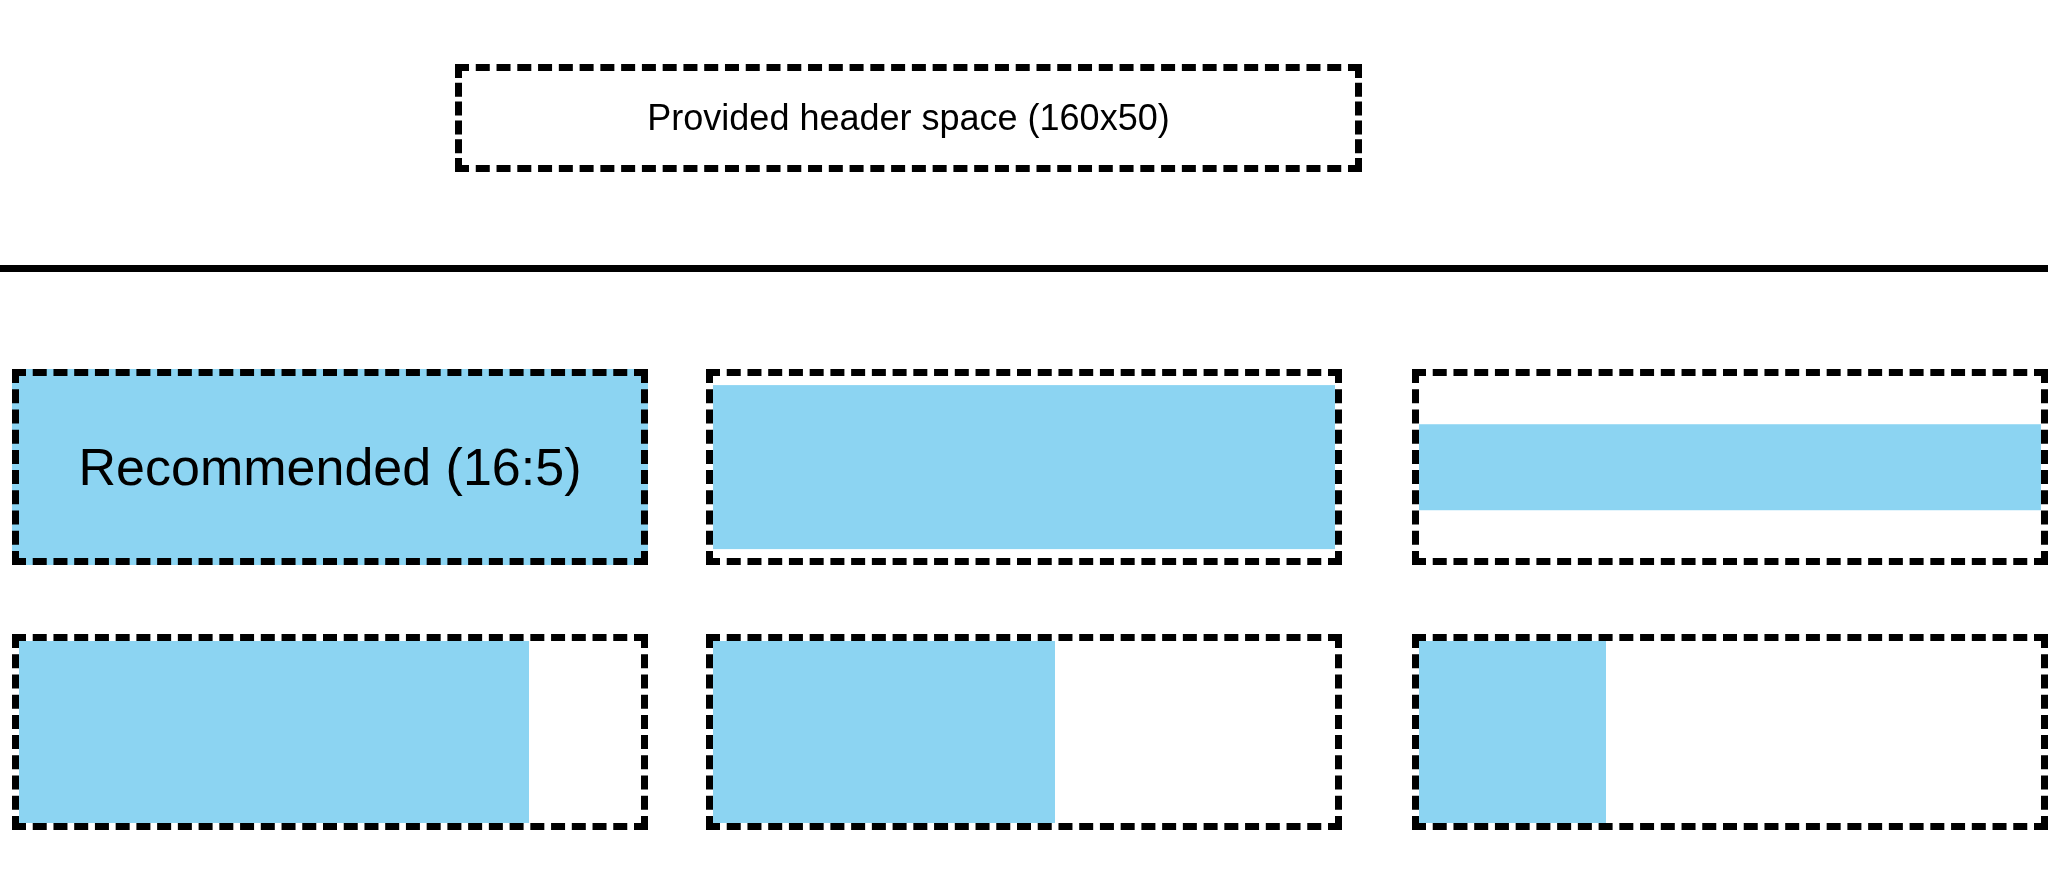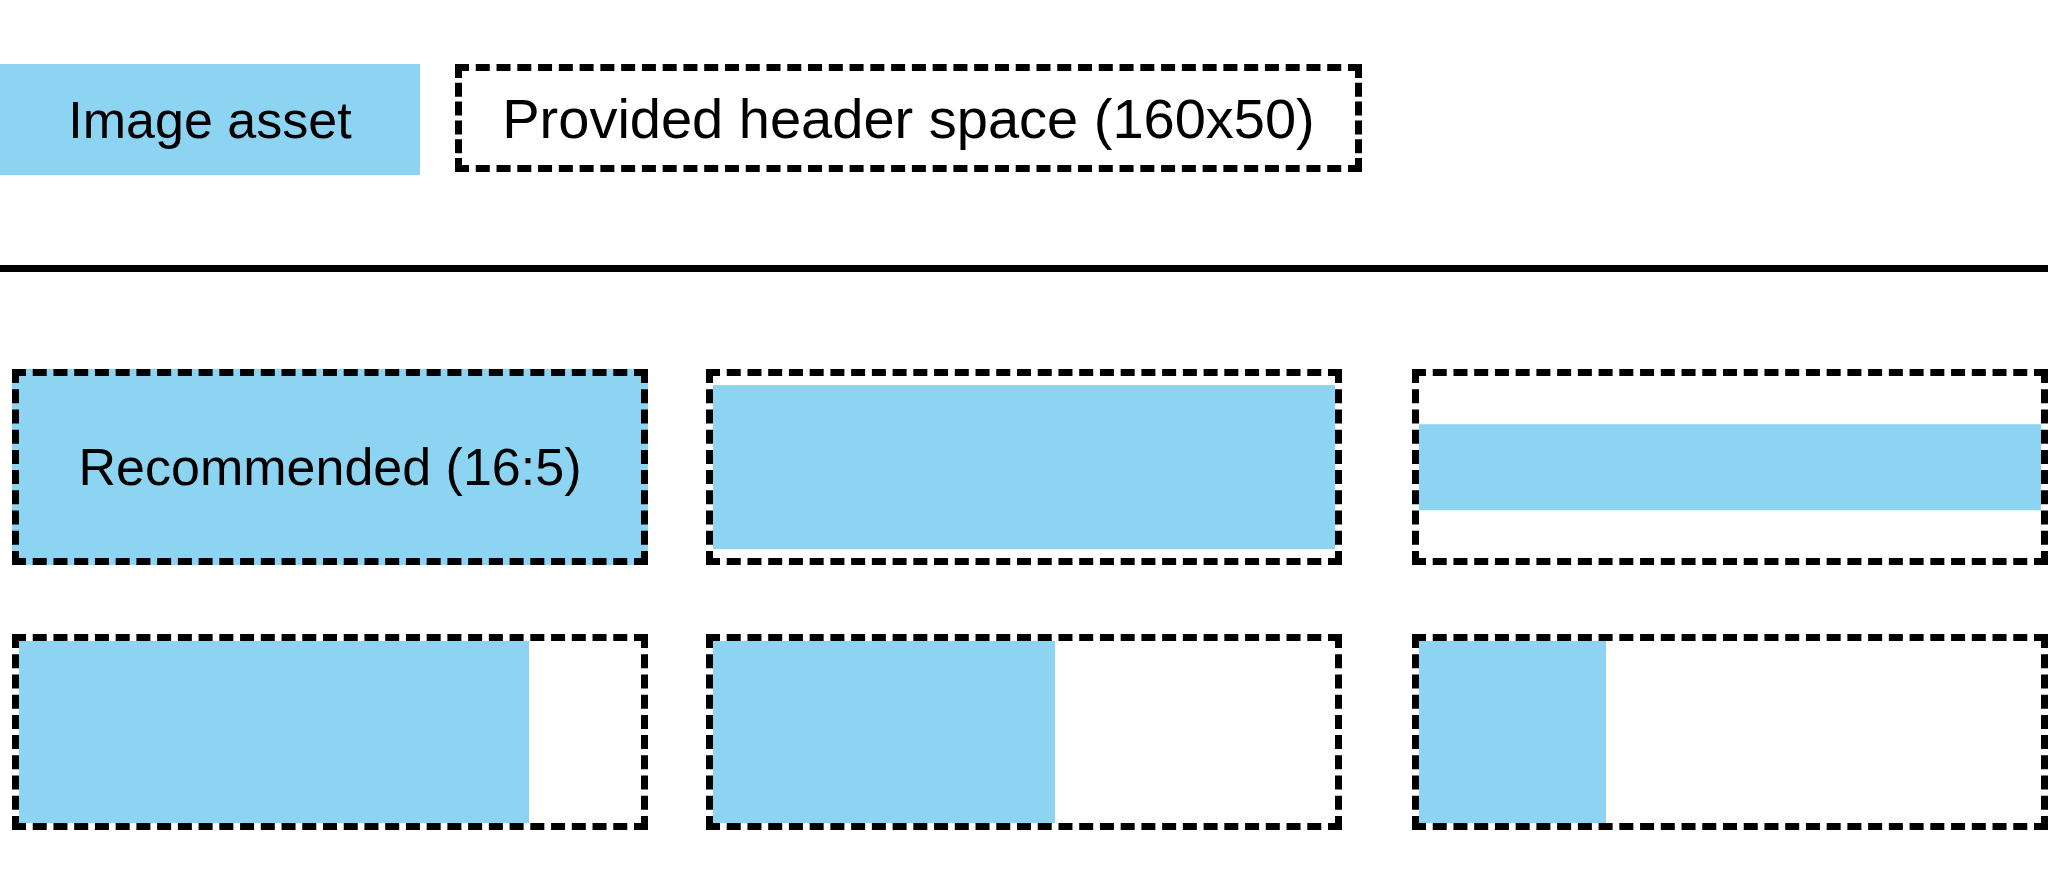--- a/index.html
+++ b/index.html
@@ -23,21 +23,21 @@
     font-size: 52px;
     white-space: nowrap;
   }
   .legend-space {
     position: absolute;
     left: 455px; top: 64px;
     width: 907px; height: 108px;
     box-sizing: border-box;
     border: 7px dashed var(--ink, #000000);
     display: flex; align-items: center; justify-content: center;
-    font-size: 56px;
+    font-size: 36px;
     white-space: nowrap;
   }
 
   
   .divider {
     position: absolute;
     left: 0; top: 265px;
     width: 2048px; height: 7px;
     background: var(--ink, #000000);
   }
@@ -65,23 +65,20 @@
 
   .band { position: absolute; background: var(--asset, #8CD4F2); }
   .band.hband { left: 0; right: 0; top: 50%; transform: translateY(-50%); }
   .band.vband { left: 0; top: 0; bottom: 0; }
 </style>
 </head>
 <body>
 
 <div class="canvas">
 
-  <div class="legend-asset">
-    <span>Image asset</span>
-  </div>
 
   <div class="legend-space">
     <span>Provided header space (160x50)</span>
   </div>
 
   <div class="divider"></div>
 
   <div class="cell row1 col1 filled">
     <span class="cell-label">Recommended (16:5)</span>
   </div>

